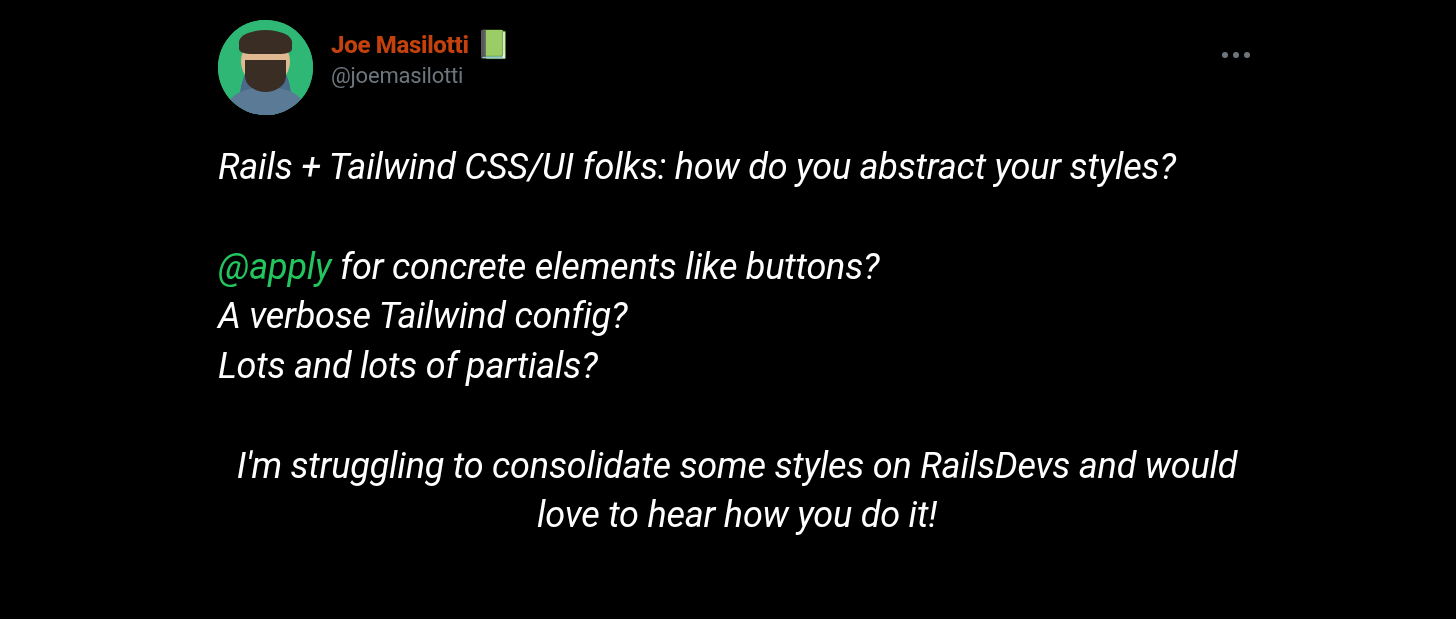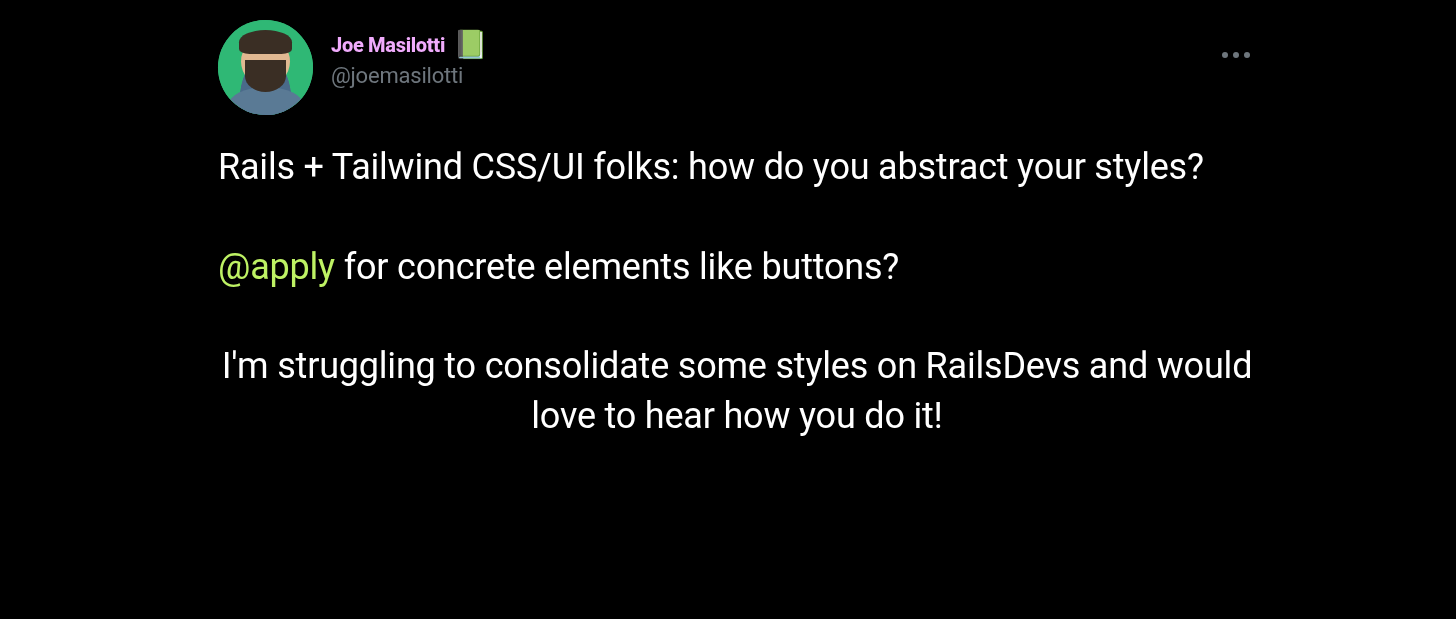--- a/index.html
+++ b/index.html
@@ -82,23 +82,23 @@
       flex-direction: column;
       gap: 2px;
       padding-top: 8px;
     }
     .display-name-row {
       display: flex;
       align-items: center;
       gap: 8px;
     }
     .display-name {
-      font-size: 20px;
+      font-size: 24px;
       font-weight: 800;
-      color: #f0abfc;
+      color: #c2410c;
       letter-spacing: -0.3px;
     }
     .book-emoji {
       font-size: 28px;
     }
     .handle {
       font-size: 22px;
       font-weight: 400;
       color: #6e767d;
       letter-spacing: -0.2px;
@@ -125,33 +125,34 @@
       background: #6e767d;
       border-radius: 50%;
       display: block;
     }
     .tweet-body {
       font-size: 36px;
       font-weight: 400;
       line-height: 1.38;
       color: #ffffff;
       letter-spacing: -0.2px;
+      font-style: italic;
     }
     .tweet-body .para {
       margin-bottom: 50px;
     }
     .tweet-body .para:last-child {
       margin-bottom: 0;
       text-align: center;
     }
     .tweet-body .line {
       display: block;
     }
     .mention {
-      color: #bef264;
+      color: #22c55e;
     }
   </style>
 </head>
 <body>
 
 <div class="tweet-container">
   <div class="tweet-header">
     <div class="avatar">
       <div class="avatar-inner">
         <div class="avatar-shirt"></div>
@@ -176,18 +177,20 @@
         <span></span>
     </div>
   </div>
 
   <div class="tweet-body" id="tweet-body">
       <div class="para">
         <span class="line">Rails + Tailwind CSS/UI folks: how do you abstract your styles?</span>
       </div>
       <div class="para">
         <span class="line"><span class="mention">@apply</span> for concrete elements like buttons?</span>
+        <span class="line">A verbose Tailwind config?</span>
+        <span class="line">Lots and lots of partials?</span>
       </div>
       <div class="para">
         <span class="line">I'm struggling to consolidate some styles on RailsDevs and would love to hear how you do it!</span>
       </div>
     </div>
 </div>
 
 </body></html>

